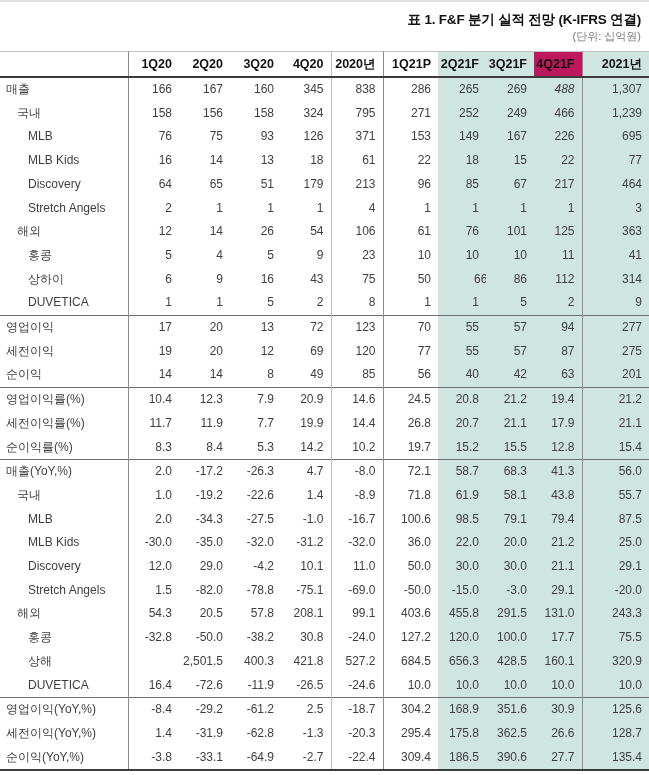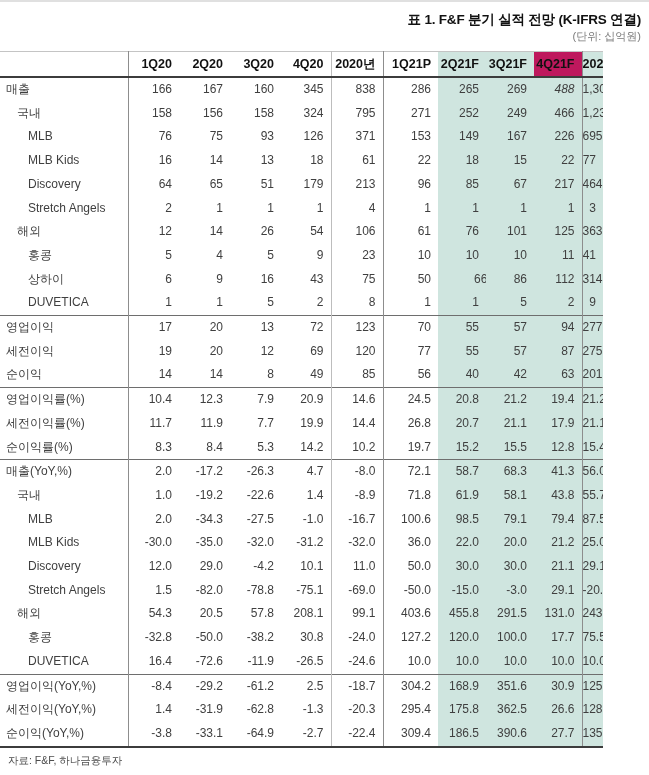--- a/index.html
+++ b/index.html
@@ -14,21 +14,21 @@
 
   .title-row {
     display: flex; justify-content: space-between; align-items: flex-end;
     padding: 9px 8px 7px 8px;
     flex-direction: column;
   }
   .table-title { font-size: 13.5px; font-weight: bold; color: #111111; letter-spacing: -0.2px; }
   .unit-label { font-size: 11px; color: #7a7a7a; }
 
   table.forecast {
-    width: 603px; border-collapse: collapse; table-layout: fixed;
+    width: 649px; border-collapse: collapse; table-layout: fixed;
     border-bottom: 2px solid #3c3c3c;
   }
   thead tr { border-top: 1px solid #c4c4c4; border-bottom: 2px solid #3c3c3c; }
   th, td {
     font-size: 12px; text-align: right; padding: 0 7px 0 0;
     height: 23.7px; line-height: 23.7px; vertical-align: middle;
     white-space: nowrap; overflow: hidden;
   }
   th { font-size: 12.5px; font-weight: bold; color: #111111; height: 24px; line-height: 24px; }
   td { color: #3f3f3f; }
@@ -393,20 +393,33 @@
           <td>-38.2</td>
           <td>30.8</td>
           <td>-24.0</td>
           <td>127.2</td>
           <td class="hl" style="background: rgb(207, 229, 223);">120.0</td>
           <td class="hl" style="background: rgb(207, 229, 223);">100.0</td>
           <td class="hl" style="background: rgb(207, 229, 223);">17.7</td>
           <td class="hl" style="background: rgb(207, 229, 223);">75.5</td>
         </tr>
         <tr>
+          <td class="lbl ind2">상해</td>
+          <td></td>
+          <td>2,501.5</td>
+          <td>400.3</td>
+          <td>421.8</td>
+          <td>527.2</td>
+          <td>684.5</td>
+          <td class="hl" style="background: rgb(207, 229, 223);">656.3</td>
+          <td class="hl" style="background: rgb(207, 229, 223);">428.5</td>
+          <td class="hl" style="background: rgb(207, 229, 223);">160.1</td>
+          <td class="hl" style="background: rgb(207, 229, 223);">320.9</td>
+        </tr>
+        <tr>
           <td class="lbl ind2">DUVETICA</td>
           <td>16.4</td>
           <td>-72.6</td>
           <td>-11.9</td>
           <td>-26.5</td>
           <td>-24.6</td>
           <td>10.0</td>
           <td class="hl" style="background: rgb(207, 229, 223);">10.0</td>
           <td class="hl" style="background: rgb(207, 229, 223);">10.0</td>
           <td class="hl" style="background: rgb(207, 229, 223);">10.0</td>

